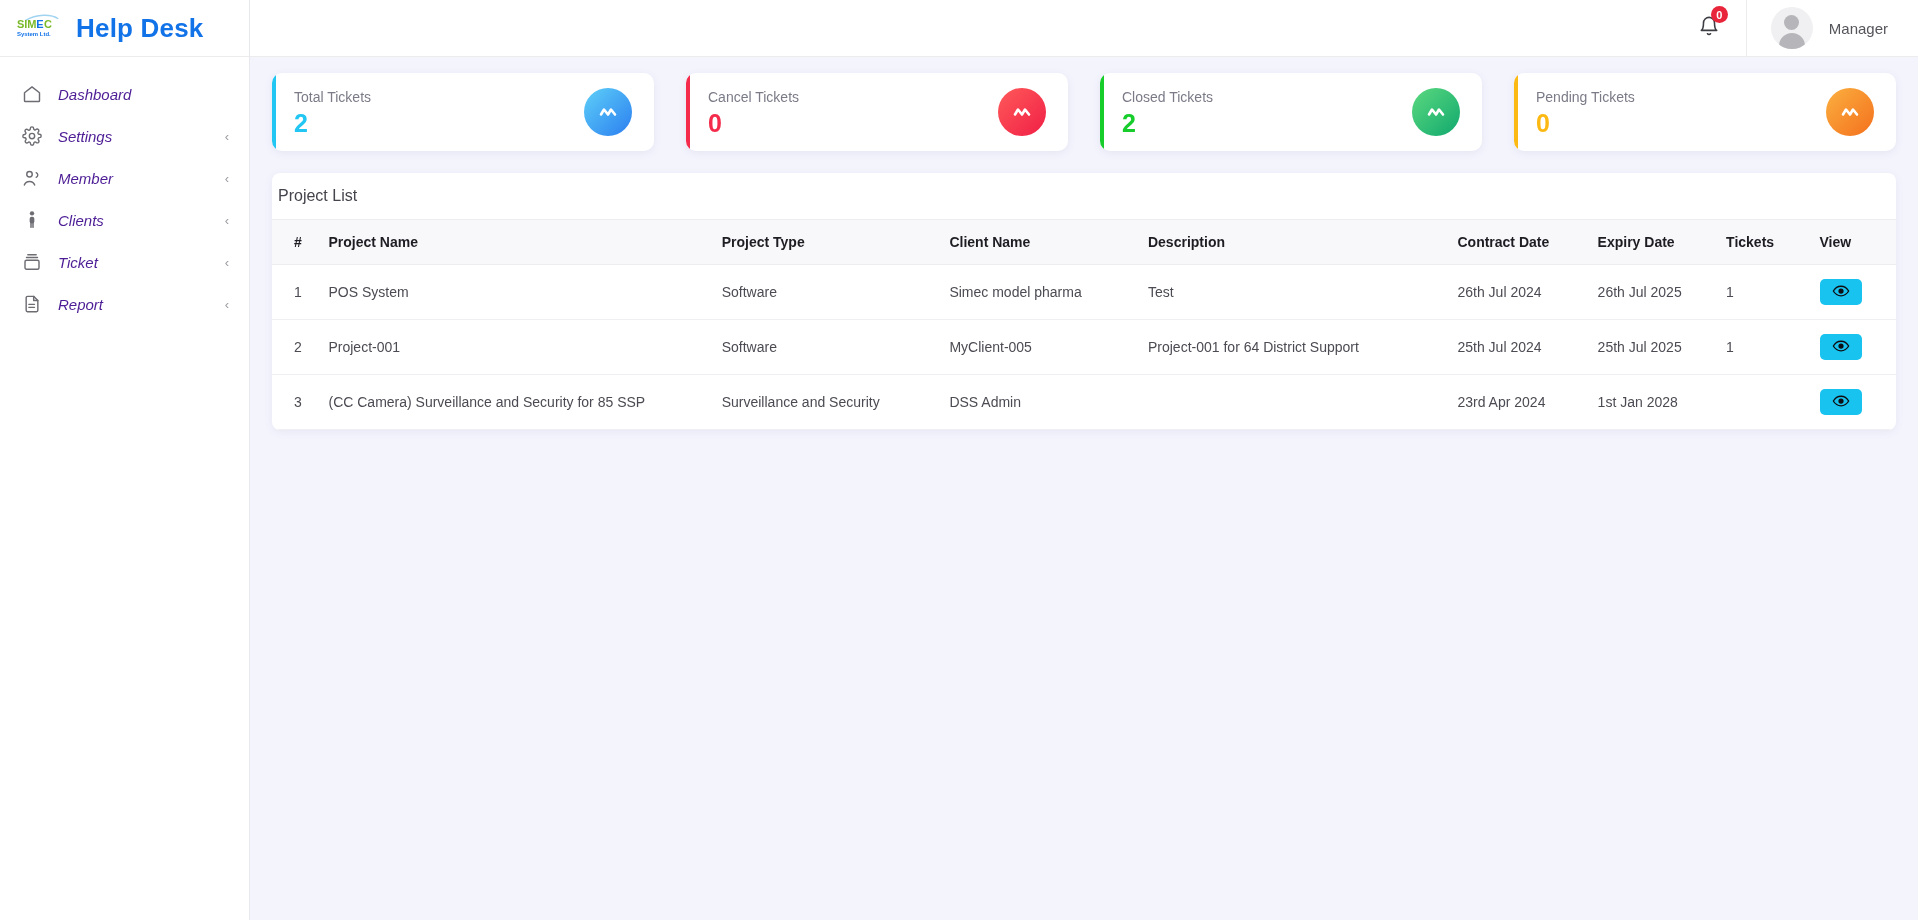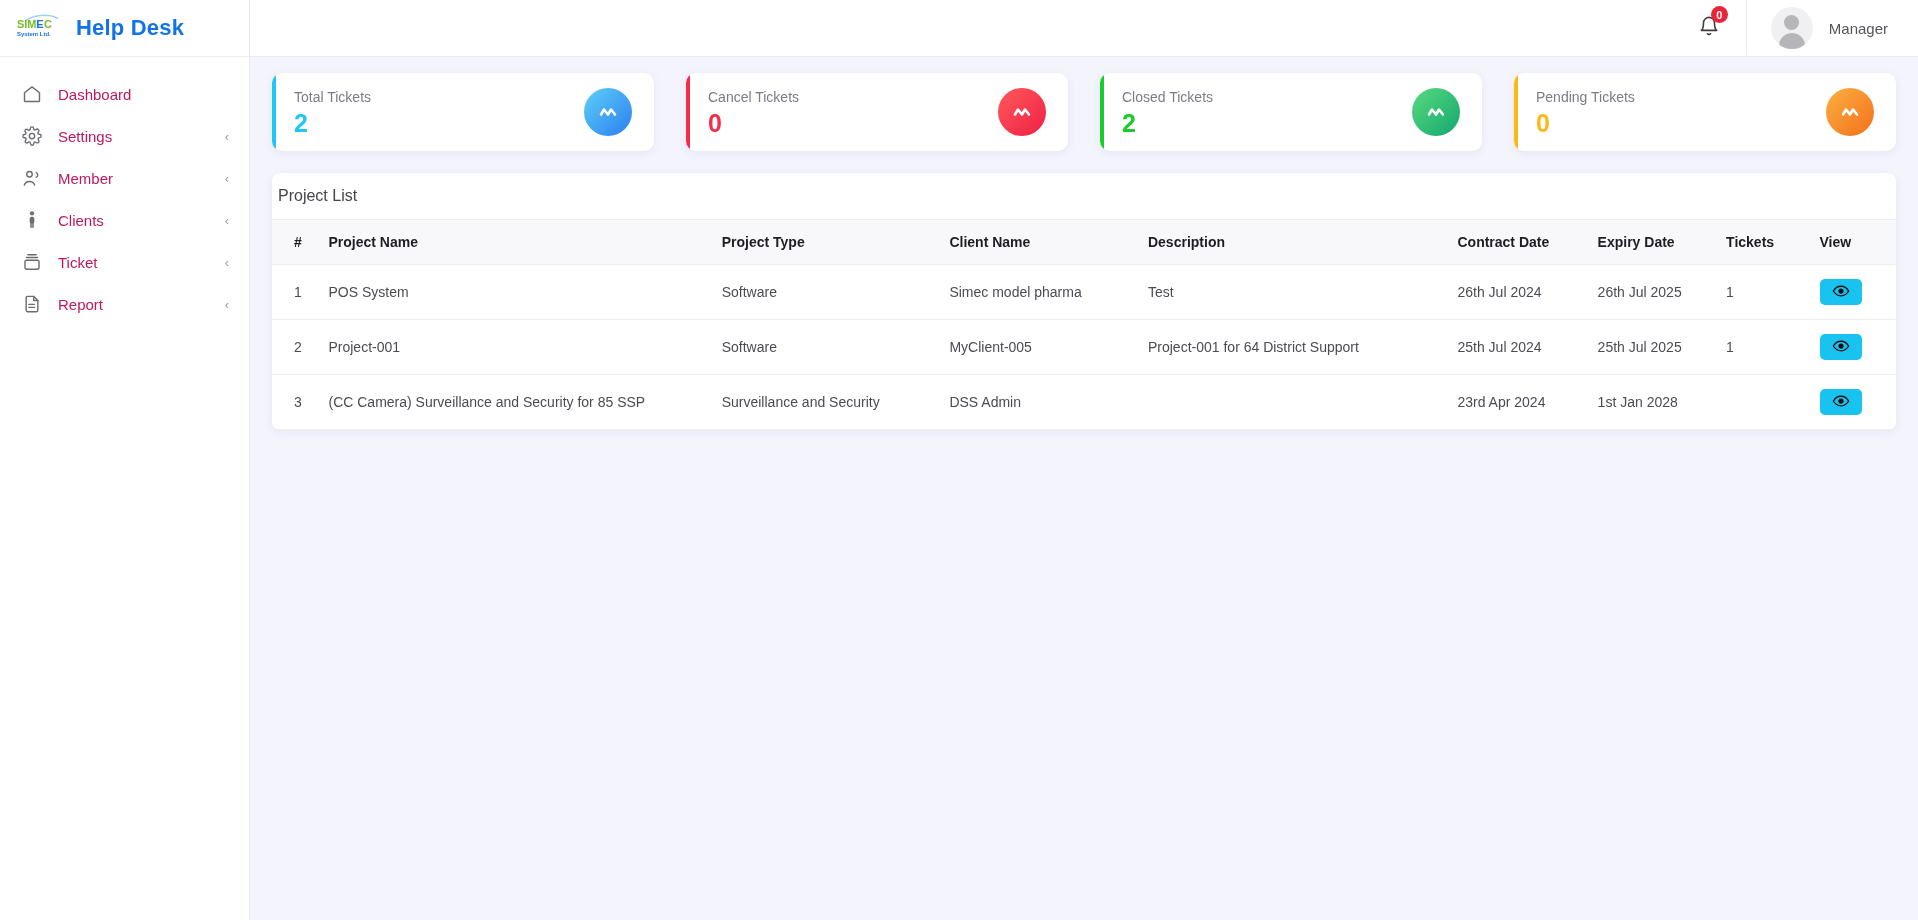--- a/index.html
+++ b/index.html
@@ -16,30 +16,30 @@
   .sidebar {
     width: 250px; height: 920px; background: #ffffff;
     border-right: 1px solid #e8e8ef;
     display: flex; flex-direction: column; flex: 0 0 250px;
   }
   .brand {
     height: 57px; display: flex; align-items: center; gap: 14px;
     padding: 0 16px; border-bottom: 1px solid #ececed;
   }
   .brand-logo { width: 46px; height: 34px; position: relative; flex: 0 0 46px; }
-  .brand-title { color: #1273e8; font-size: 22px; font-weight: bold; letter-spacing: .2px; }
+  .brand-title { color: #1273e8; font-size: 26px; font-weight: bold; letter-spacing: .2px; }
   .nav { padding-top: 16px; }
   .nav-item {
     display: flex; align-items: center; height: 42px;
     padding: 0 20px 0 22px; cursor: pointer; color: #6c6c72;
     font-size: 15px; gap: 16px;
   }
   .nav-icon { width: 20px; height: 20px; flex: 0 0 20px; display: flex; align-items: center; justify-content: center; }
   .nav-icon svg { display: block; }
-  .nav-label { flex: 1 1 auto; color: #be185d; }
+  .nav-label { flex: 1 1 auto; color: #4c1d95; font-style: italic; }
   .nav-caret { color: #9a9aa2; font-size: 13px; flex: 0 0 auto; }
 
   
   .main { flex: 1 1 auto; display: flex; flex-direction: column; width: 1668px; height: 920px; }
   .topbar {
     height: 57px; background: #ffffff; border-bottom: 1px solid #ececed;
     display: flex; align-items: center; justify-content: flex-end;
     flex: 0 0 57px;
   }
   .bell-wrap { position: relative; padding: 0 26px 0 0; cursor: pointer; display: flex; align-items: center; }

